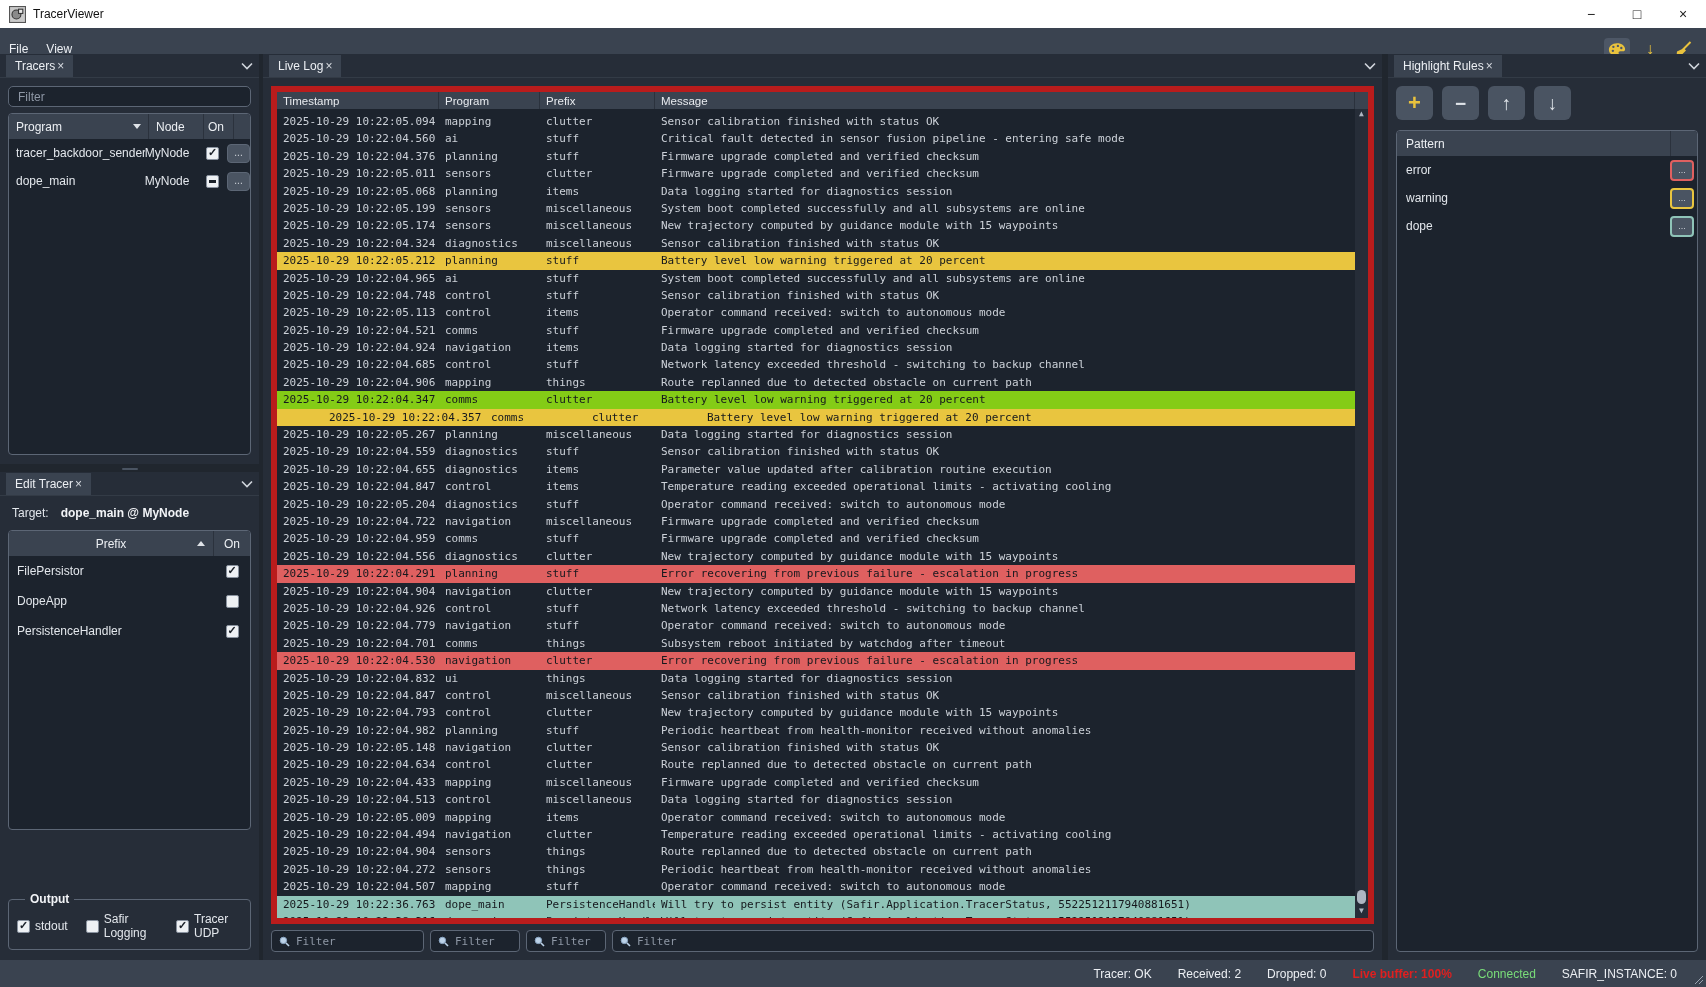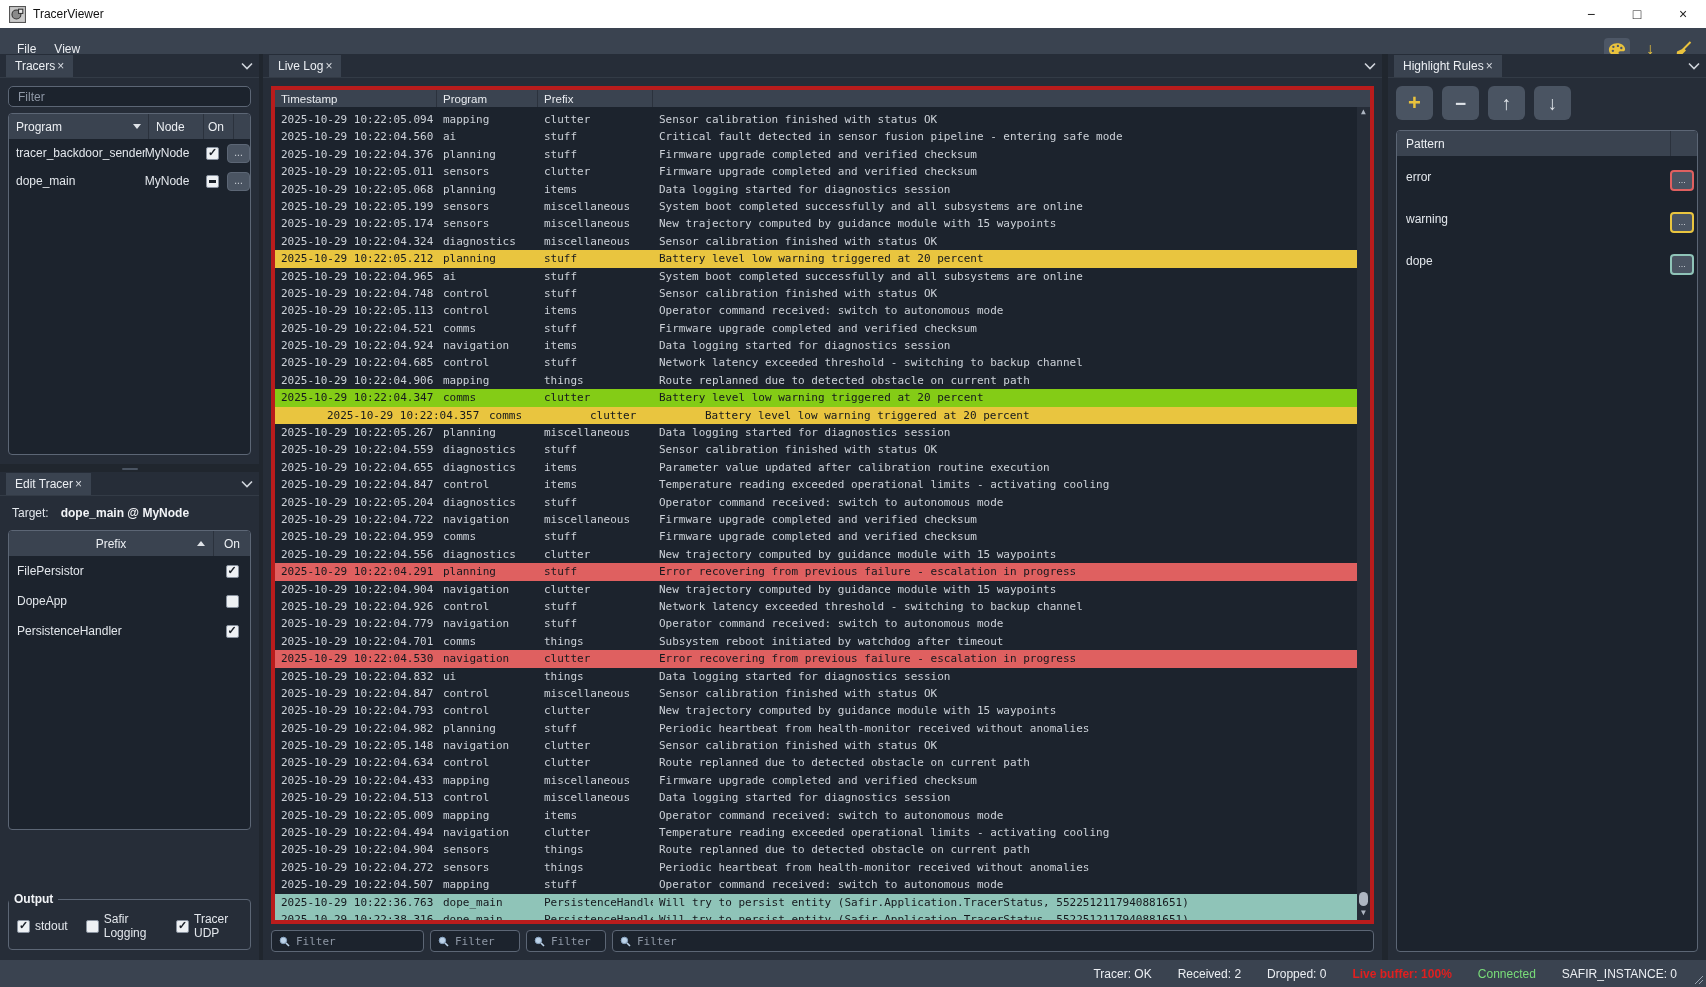--- a/index.html
+++ b/index.html
@@ -9,21 +9,21 @@
     background:#20262e; font-family:"Liberation Sans", sans-serif;
     font-size:12px; color:#e3e7ec; -webkit-font-smoothing:antialiased;
   }
   
   .titlebar { height:28px; background:#ffffff; color:#111; display:flex; align-items:center; }
   .app-icon { width:17px; height:17px; margin:0 7px 0 9px; }
   .title-text { font-size:12px; color:#111; }
   .win-controls { margin-left:auto; display:flex; height:100%; }
   .win-btn { width:46px; height:100%; display:flex; align-items:center; justify-content:center; color:#222; font-size:14px; cursor:default; }
   
-  .menubar { height:42px; background:#3a4350; display:flex; align-items:center; padding-left:8px; }
+  .menubar { height:42px; background:#3a4350; display:flex; align-items:center; padding-left:0; }
   .menu-item { padding:3px 9px; color:#eceff3; }
   .menu-icons { margin-left:auto; display:flex; align-items:center; gap:7px; padding-right:10px; }
   .icon-btn { width:26px; height:22px; border-radius:4px; display:flex; align-items:center; justify-content:center; }
   .icon-btn.active { background:#4d5766; }
   .yellow-glyph { color:#e9c23d; font-weight:bold; font-size:16px; line-height:1; }
   
   .main { position:absolute; top:54px; left:0; right:0; bottom:27px; background:#20262e; }
   .pane { position:absolute; background:#262d38; }
   .pane-tracers { left:0; top:0; width:259px; height:410px; }
   .pane-edit    { left:0; top:418px; width:259px; bottom:0; display:flex; flex-direction:column; }
@@ -64,25 +64,25 @@
   .target-val { font-weight:bold; color:#f2f4f7; }
   .prefix-tbl { margin:4px 8px; height:300px; }
   .th-prefix { flex:1; justify-content:center; position:relative; }
   .th-prefix .tri-up { position:absolute; right:8px; }
   .th-on2 { width:36px; justify-content:center; }
   .prow { display:flex; align-items:center; height:30px; }
   .pc-label { flex:1; padding-left:8px; }
   .pc-on { width:36px; display:flex; justify-content:center; }
   .edit-spacer { flex:1; }
   .output-group { margin:0 8px 10px 8px; border:1px solid #5c6675; border-radius:4px; padding:8px 8px 9px 8px; position:relative; }
-  .output-legend { position:absolute; top:-8px; left:0; background:#262d38; padding:0 5px; font-weight:bold; color:#f2f4f7; }
+  .output-legend { position:absolute; top:-8px; left:16px; background:#262d38; padding:0 5px; font-weight:bold; color:#f2f4f7; }
   .output-opts { display:flex; align-items:center; gap:18px; margin-top:4px; }
   .opt { display:flex; align-items:center; gap:5px; }
   
-  .log-wrap { position:absolute; top:32px; left:8px; right:8px; bottom:36px; border:4px solid #b91c1c;
+  .log-wrap { position:absolute; top:32px; left:8px; right:8px; bottom:36px; border:6px solid #b91c1c;
               background:#1c232d; display:flex; flex-direction:column; overflow:hidden; }
   .log-head { display:flex; height:17px; background:#3a4350; flex:none; padding-right:13px; }
   .log-th { font-size:11.5px; color:#e8ebef; padding-left:6px; display:flex; align-items:center; border-right:1px solid #2b323d; overflow:hidden; }
   .log-body { flex:1; overflow:hidden; position:relative; font-family:"DejaVu Sans Mono", monospace; font-size:11px; color:#ccd1d8; padding-right:13px; }
   .log-row { display:flex; height:17.4px; line-height:17.4px; white-space:nowrap; }
   .log-row.hl { color:#15181d; }
   .log-row.partial { height:4px; overflow:hidden; }
   .lc { padding-left:6px; overflow:hidden; flex:none; }
   .c0 { width:162px; } .c1 { width:101px; } .c2 { width:115px; } .c3 { flex:1; }
   .log-sb { position:absolute; top:0; right:0; bottom:0; width:13px; background:#262d38; display:flex; flex-direction:column; align-items:center; }
@@ -93,21 +93,21 @@
   .fbox { border:1px solid #5c6675; border-radius:4px; background:#1c232d; display:flex; align-items:center; gap:6px;
           padding:0 7px; color:#8e97a5; font-family:"DejaVu Sans Mono", monospace; font-size:11px; }
   .f0 { width:153px; } .f1 { width:90px; } .f2 { width:80px; } .f3 { flex:1; }
   
   .rules-toolbar { display:flex; gap:9px; padding:8px 8px 4px 8px; }
   .rule-btn { width:37px; height:34px; background:#4a5462; border-radius:6px; display:flex; align-items:center; justify-content:center;
               font-size:19px; color:#dfe3e8; font-weight:bold; line-height:1; }
   .rule-btn.add { color:#e9c23d; font-size:22px; }
   .rules-tbl { margin:6px 8px 8px 8px; flex:1; display:flex; flex-direction:column; }
   .th-pattern { flex:1; padding-left:9px; } .th-chip { width:26px; }
-  .rrow { display:flex; height:28px;margin-top:14px; }
+  .rrow { display:flex; align-items:center; height:28px; }
   .r-label { flex:1; padding-left:9px; }
   .r-chipcell { width:30px; display:flex; justify-content:center; }
   .chip { width:24px; height:21px; border-radius:4px; background:#4a5462; border:2px solid #888; color:#cfd4db;
           font-size:9px; display:flex; align-items:center; justify-content:center; line-height:1; }
   
   .statusbar { position:absolute; left:0; right:0; bottom:0; height:27px; background:#3a4350; display:flex;
                align-items:center; justify-content:flex-end; padding-right:16px; }
   .status-item { padding:0 13px; color:#eceff3; }
   .grip { position:absolute; right:2px; bottom:2px; }
 </style>
@@ -293,20 +293,23 @@
       <div class="log-head">
         <div class="log-th c0">
             <span>Timestamp</span>
           </div>
         <div class="log-th c1">
             <span>Program</span>
           </div>
         <div class="log-th c2">
             <span>Prefix</span>
           </div>
+        <div class="log-th c3">
+            <span>Message</span>
+          </div>
       </div>
       <div class="log-body">
         <div id="log-rows">
             <div class="log-row partial"></div>
             <div class="log-row">
               <div class="lc c0">2025-10-29 10:22:05.094</div>
               <div class="lc c1">mapping</div>
               <div class="lc c2">clutter</div>
               <div class="lc c3">Sensor calibration finished with status OK</div>
             </div>

